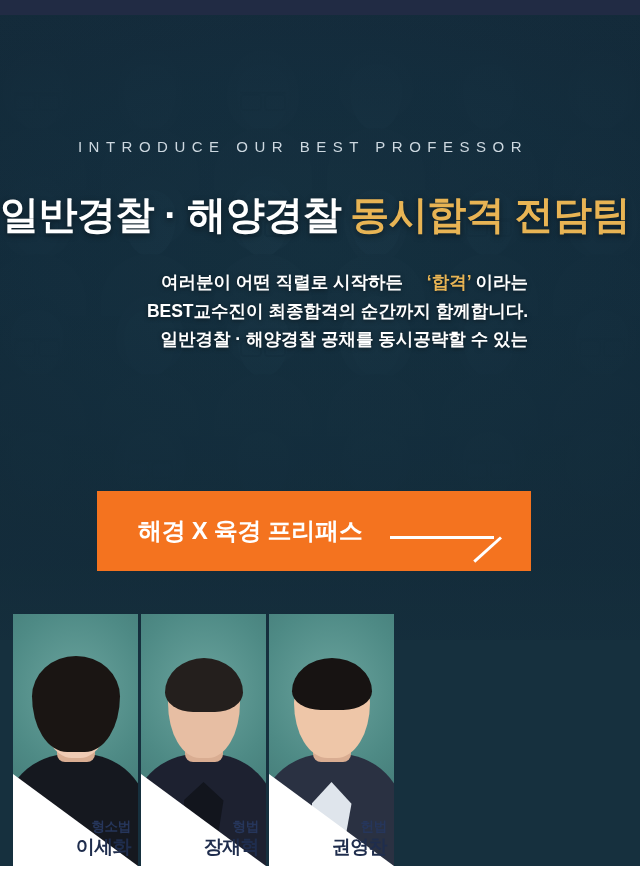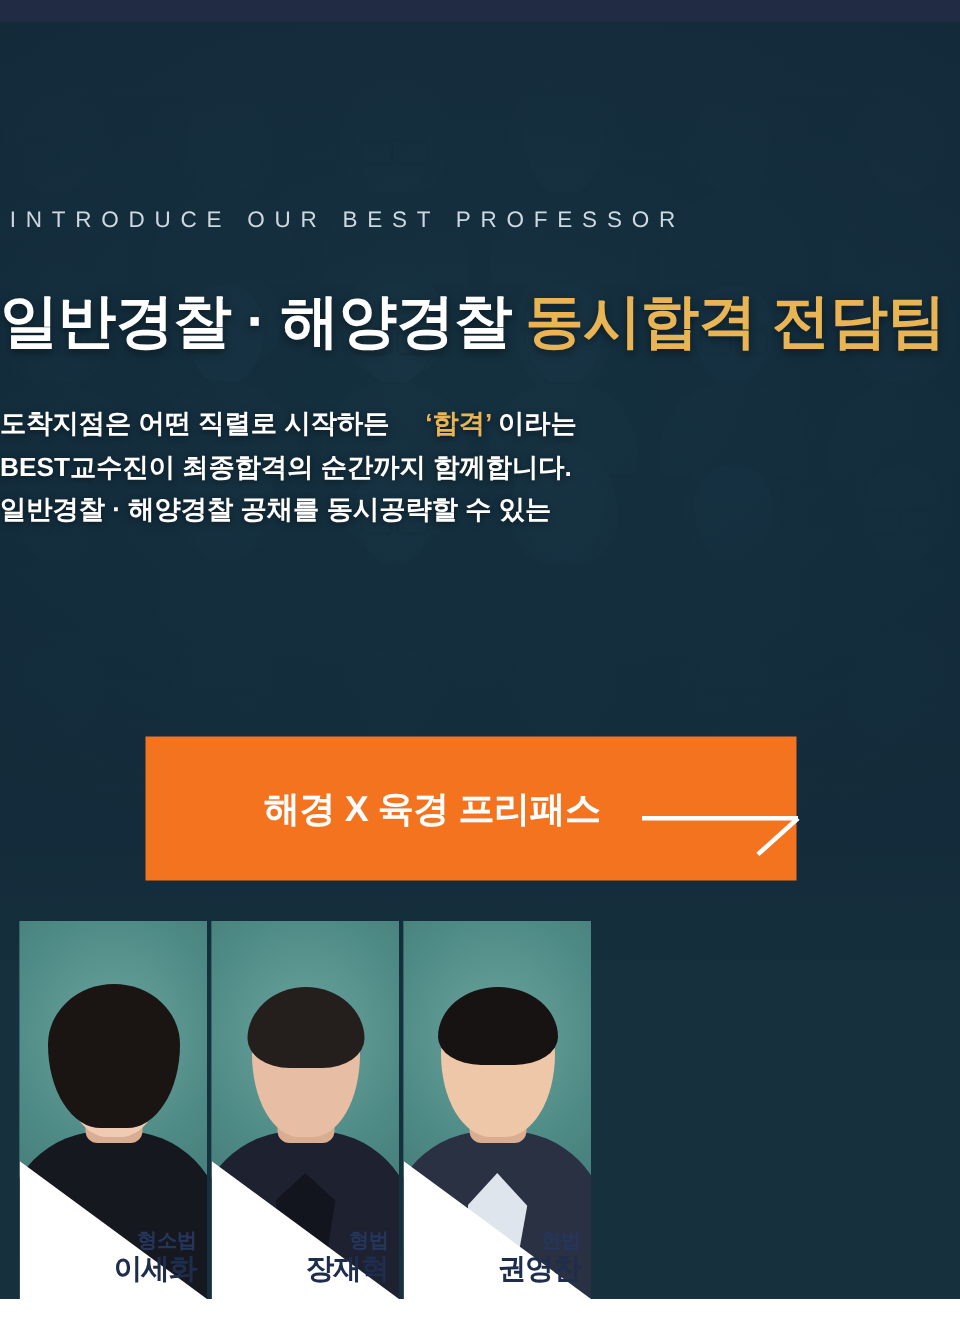--- a/index.html
+++ b/index.html
@@ -116,21 +116,21 @@
     width:640px; height:640px;
     z-index:3;
     background:linear-gradient(180deg, rgba(25,48,64,0.25) 0%, rgba(22,46,62,0.10) 40%, rgba(22,48,62,0.45) 88%, rgba(22,48,62,0.75) 100%);
   }
 
   
   .content {
     position:absolute; left:0; top:0;
     width:528px; height:640px;
     z-index:5;
-    text-align:left;
+    text-align:right;
   }
 
   .eyebrow {
     margin-top:138px;
     font-size:15px;
     font-weight:400;
     letter-spacing:6.5px;
     color:#cdd8e0;
     text-indent:6.5px;
   }
@@ -157,27 +157,26 @@
     line-height:1.62;
     color:#ffffff;
     text-shadow:0 1px 4px rgba(0,0,0,0.5);
   }
   .subcopy .gold { color:#E8B454;margin-left:19px; }
 
   
   .cta {
     position:absolute;
     left:97px; top:491px;
-    width:434px; height:96px;
+    width:434px; height:80px;
     background:#F4731F;
     z-index:7;
     cursor:pointer;
     display:flex;
     align-items:center;
-    padding-left:38px;
   }
   .cta-label {
     margin-left:41px;
     font-size:24px;
     font-weight:700;
     color:#ffffff;
     letter-spacing:-0.3px;
     white-space:nowrap;
   }
   .cta-arrow {
@@ -527,21 +526,21 @@
 
   <div class="content">
     <div class="eyebrow">INTRODUCE OUR BEST PROFESSOR</div>
 
     <div class="headline">
       <span>일반경찰 · 해양경찰</span><span class="gold">동시합격 전담팀</span>
     </div>
 
     <div class="subcopy">
       <div>
-        <span>도착지점은 어떤 직렬로 시작하든 </span><span class="gold">‘합격’</span><span> 이라는</span>
+        <span>여러분이 어떤 직렬로 시작하든 </span><span class="gold">‘합격’</span><span> 이라는</span>
       </div>
       <div>BEST교수진이 최종합격의 순간까지 함께합니다.</div>
       <div>일반경찰 · 해양경찰 공채를 동시공략할 수 있는</div>
     </div>
   </div>
 
   <div class="cta">
     <span class="cta-label">해경 X 육경 프리패스</span>
     <span class="cta-arrow">
       <span class="shaft"></span>

